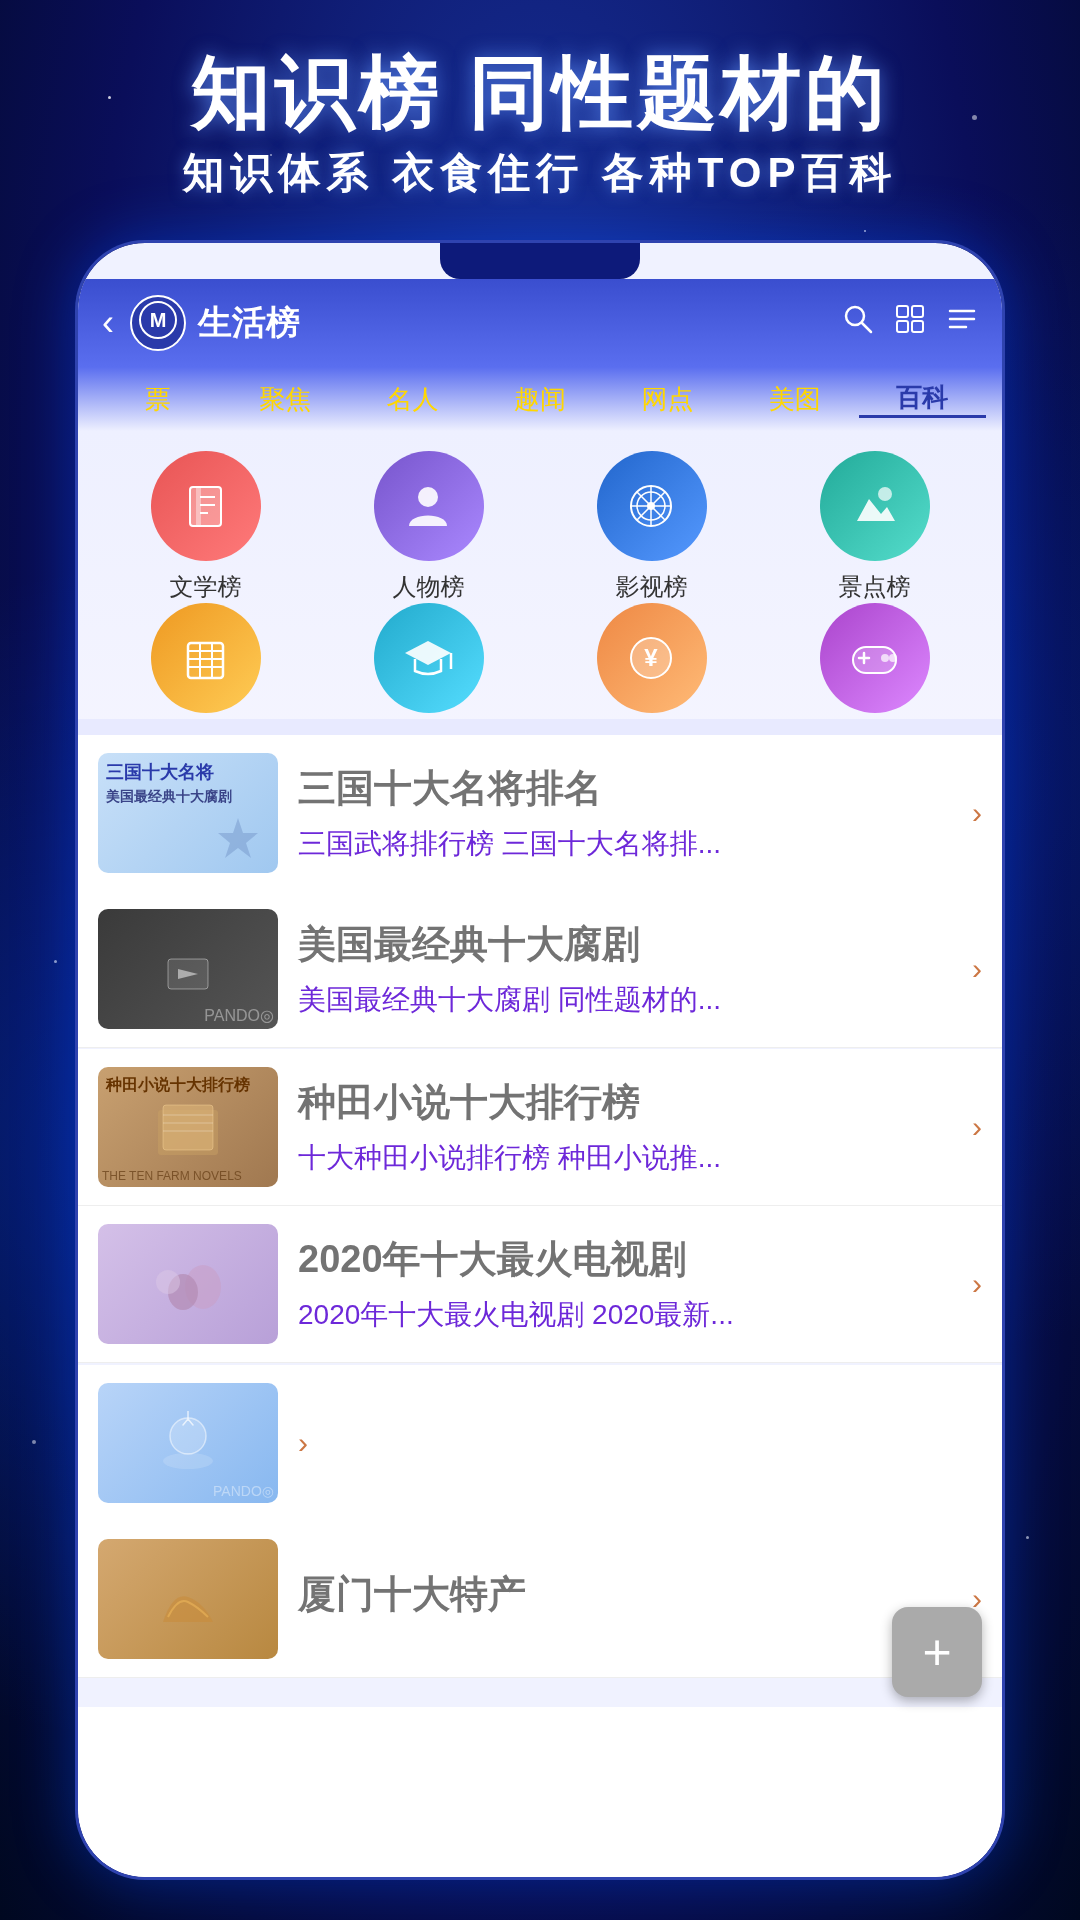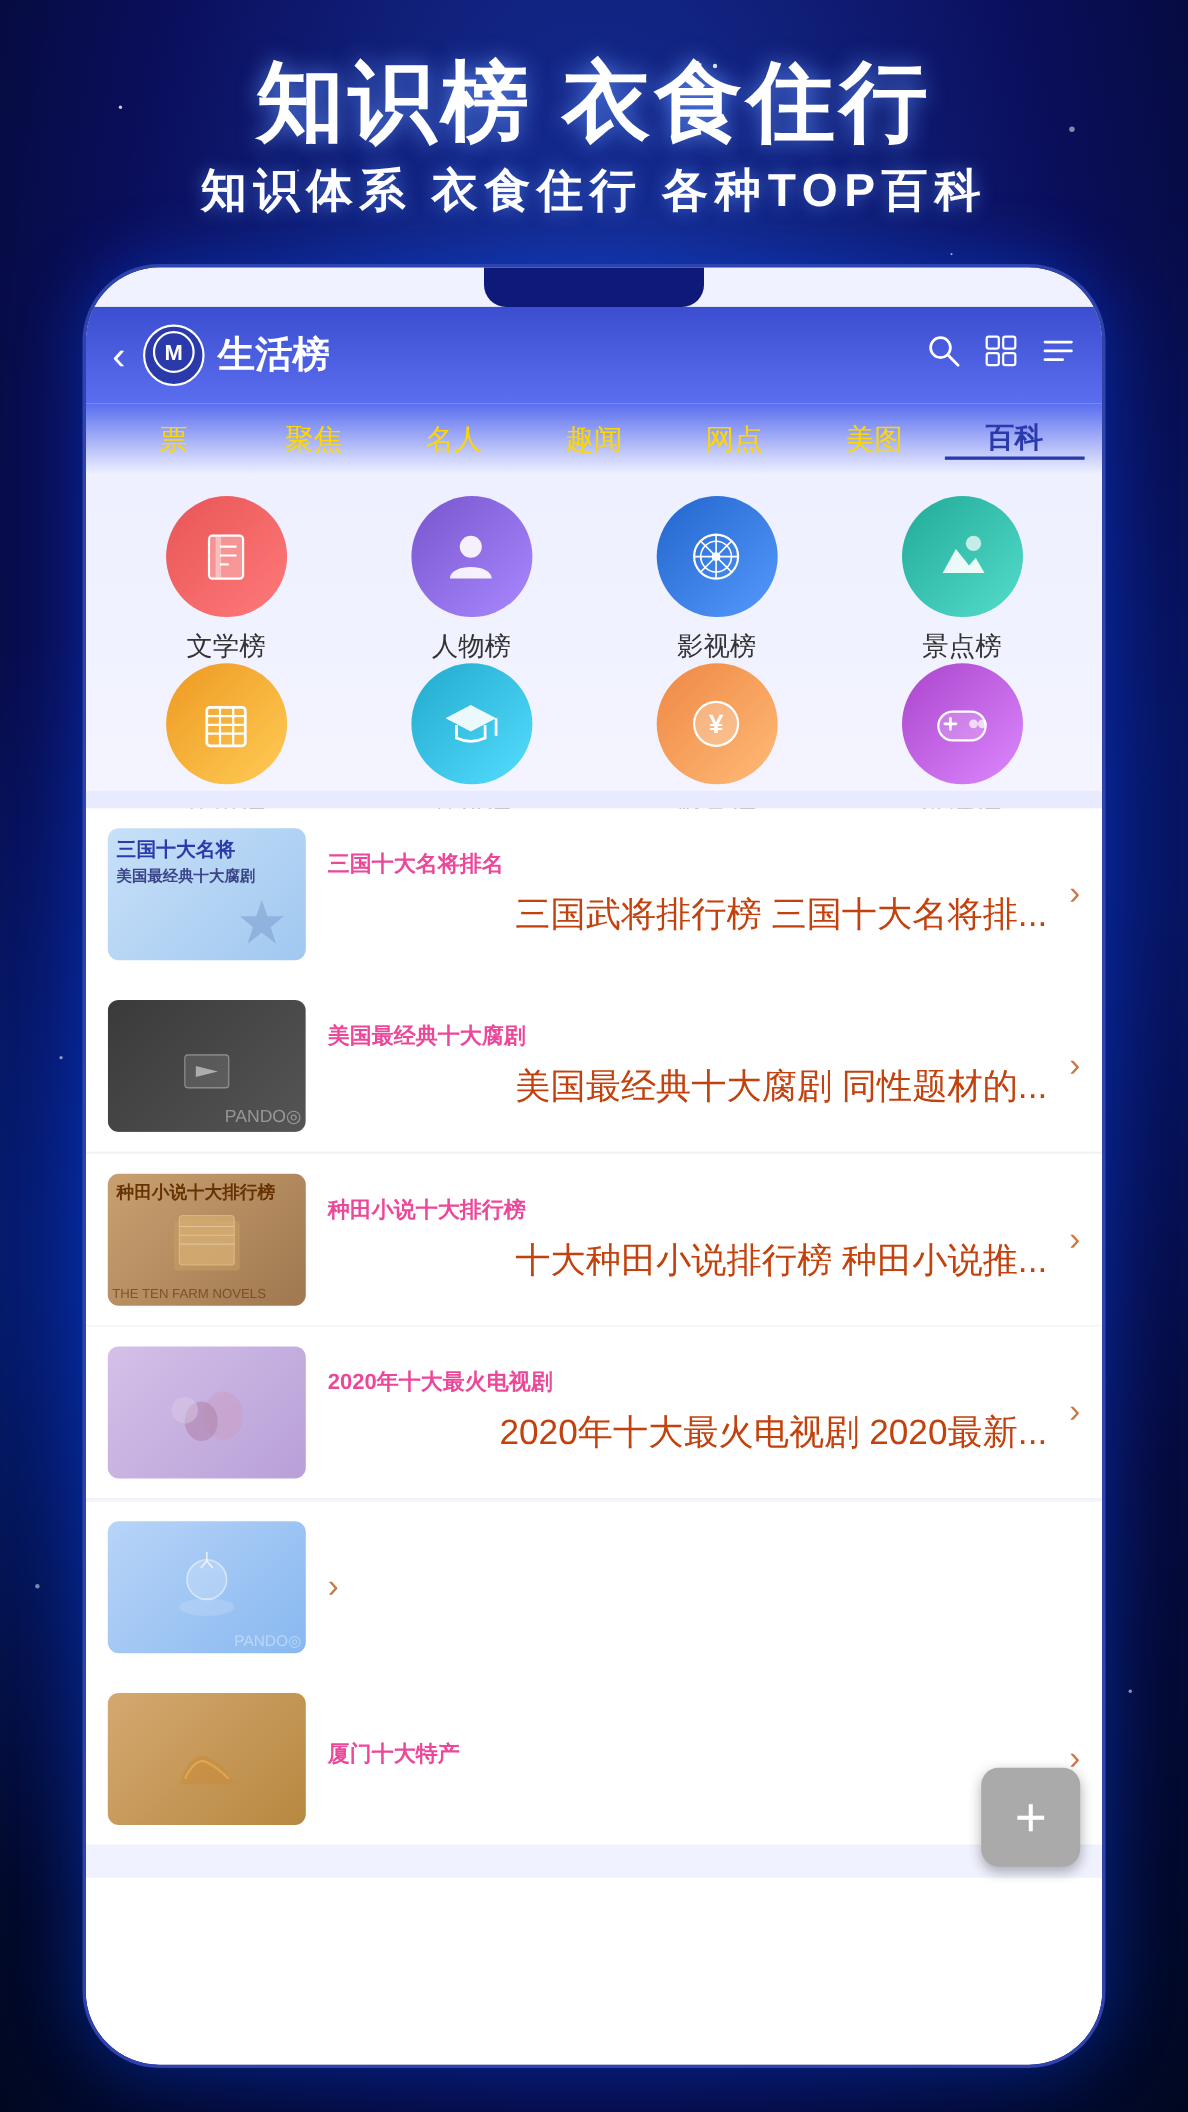--- a/index.html
+++ b/index.html
@@ -212,30 +212,29 @@
       flex-shrink: 0;
       position: relative;
     }
     .thumb-blue { background: linear-gradient(135deg, #c8e0f8, #a0c8f0); }
     .thumb-dark { background: linear-gradient(135deg, #444, #666); }
 
     .list-content {
       flex: 1;
     }
     .list-title {
-      font-size: 20px;
-      color: #ec4899;
+      font-size: 38px;
+      color: #737373;
       font-weight: 600;
       margin-bottom: 10px;
     }
     .list-desc {
-      font-size: 32px;
-      color: #c2410c;
+      font-size: 28px;
+      color: #6d28d9;
       line-height: 1.4;
-      text-align: right;
     }
     .list-arrow {
       color: #cc7744;
       font-size: 30px;
       flex-shrink: 0;
     }
 
     
     .thumb-text {
       position: absolute;
@@ -270,21 +269,21 @@
   <div class="star" style="width:4px;height:4px;top:3%;left:60%;opacity:0.9;"></div>
   <div class="star" style="width:2px;height:2px;top:12%;left:80%;opacity:0.7;"></div>
   <div class="star" style="width:3px;height:3px;top:15%;left:45%;opacity:0.8;"></div>
   <div class="star" style="width:5px;height:5px;top:6%;left:90%;opacity:0.5;"></div>
   <div class="star" style="width:3px;height:3px;top:50%;left:5%;opacity:0.6;"></div>
   <div class="star" style="width:2px;height:2px;top:60%;left:92%;opacity:0.7;"></div>
   <div class="star" style="width:4px;height:4px;top:75%;left:3%;opacity:0.5;"></div>
   <div class="star" style="width:3px;height:3px;top:80%;left:95%;opacity:0.6;"></div>
 </div>
 
-<div class="header-title">知识榜 衣食住行</div>
+<div class="header-title">知识榜 同性题材的</div>
 <div class="header-subtitle">知识体系 衣食住行 各种TOP百科</div>
 
 <div class="phone-frame">
   <div class="phone-inner">
 
     <div class="phone-notch"></div>
 
     <div class="app-navbar">
       <span class="nav-back">‹</span>
       <div class="nav-logo">

